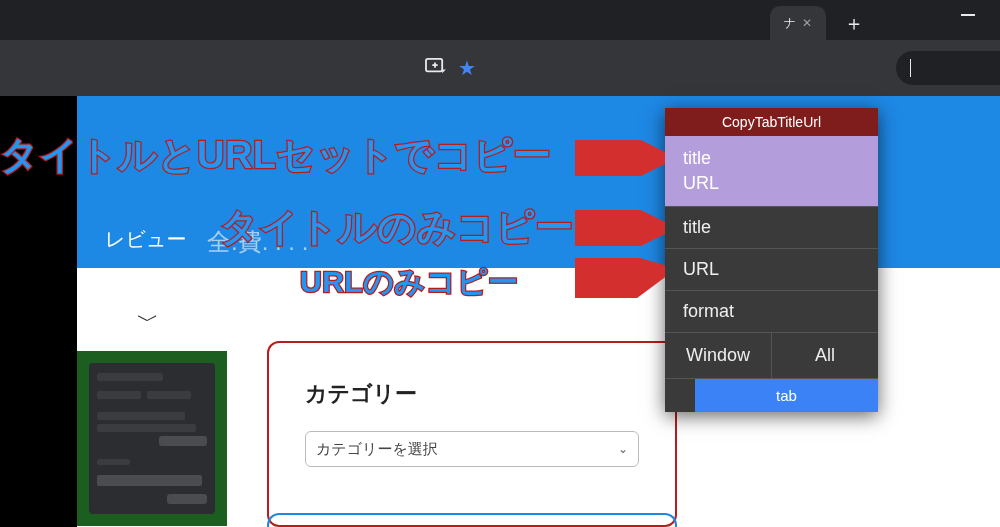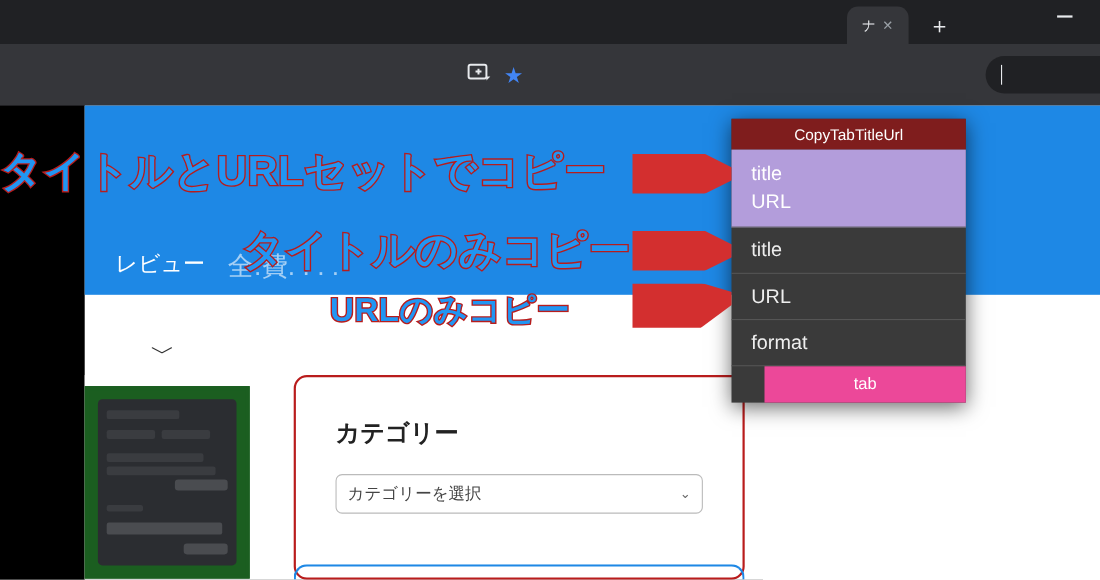--- a/index.html
+++ b/index.html
@@ -213,21 +213,21 @@
   }
   .popup .row2 .half {
     flex: 1;
     padding: 12px 0;
     text-align: center;
     border-bottom: 1px solid #555;
     cursor:pointer;
   }
   .popup .row2 .half:first-child { border-right: 1px solid #555; }
   .popup .ftr {
-    background: #ec4899;
+    background: #3b82f6;
     color:#fff;
     text-align:center;
     padding: 8px 0;
     font-size: 15px;
     margin-left: 30px;
   }
 
   
   .anno {
     position: absolute;
@@ -322,20 +322,22 @@
 <div class="popup">
   <div class="hdr">CopyTabTitleUrl</div>
   <div class="item first">
     <div>title</div>
     <div>URL</div>
   </div>
   <div class="item">title</div>
   <div class="item">URL</div>
   <div class="item">format</div>
   <div class="row2">
+    <div class="half">Window</div>
+    <div class="half">All</div>
   </div>
   <div class="ftr">tab</div>
 </div>
 
 <div class="anno" style="left:0; top:130px;">タイトルとURLセットでコピー</div>
 <div class="anno" style="left:220px; top:202px;">タイトルのみコピー</div>
 <div class="anno small" style="left:300px; top:262px;">URLのみコピー</div>
 
 <div class="arrow" style="left:575px; top:140px;">
   <svg width="90" height="36">

